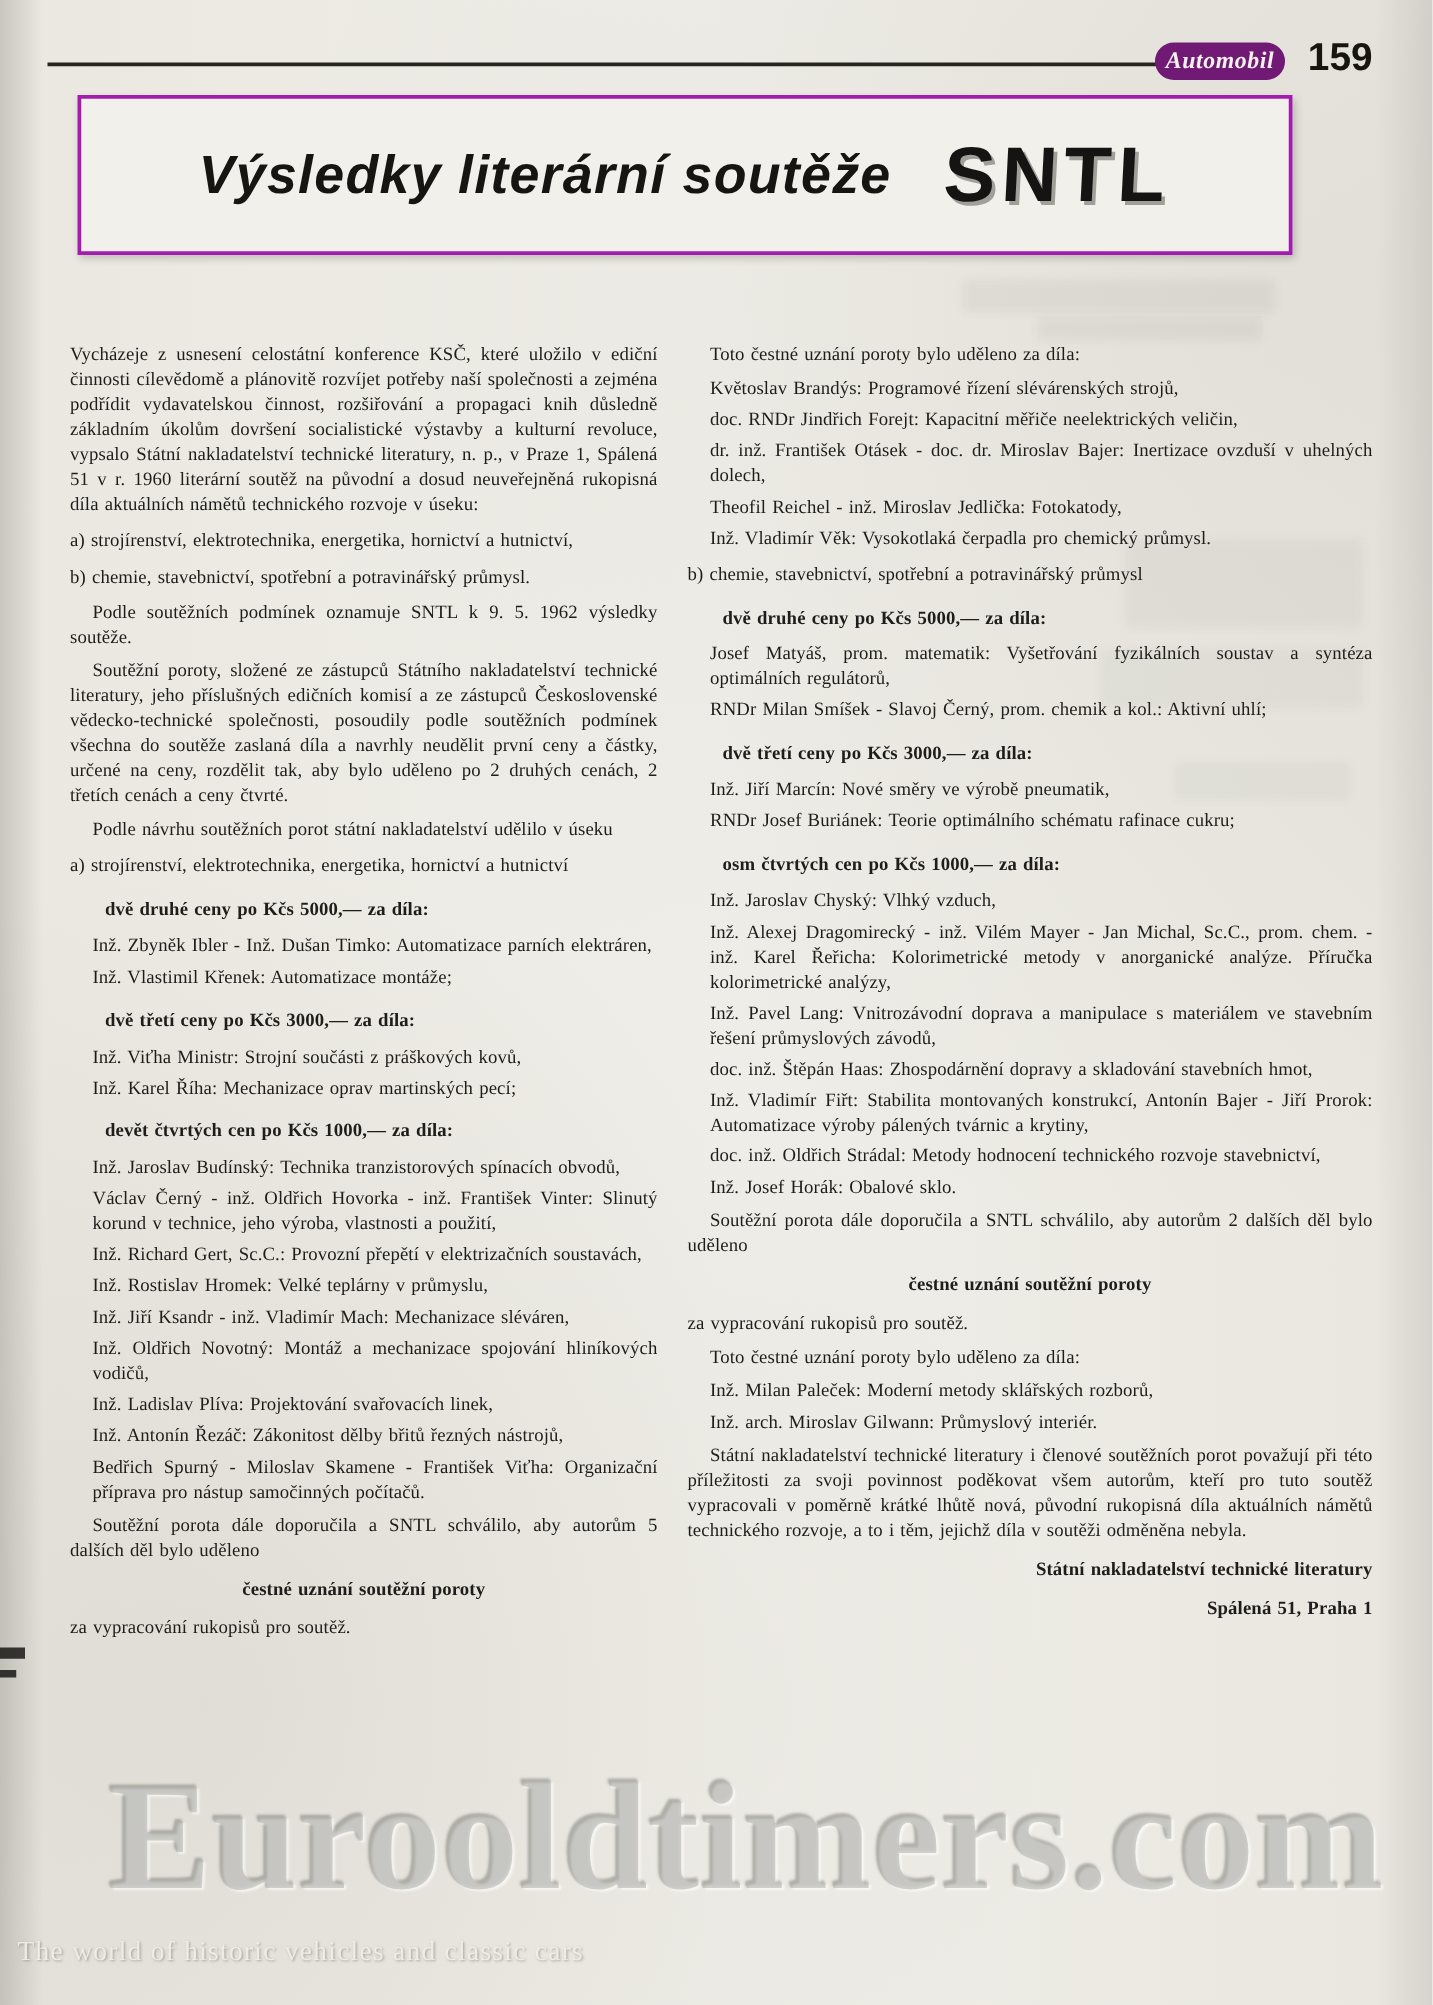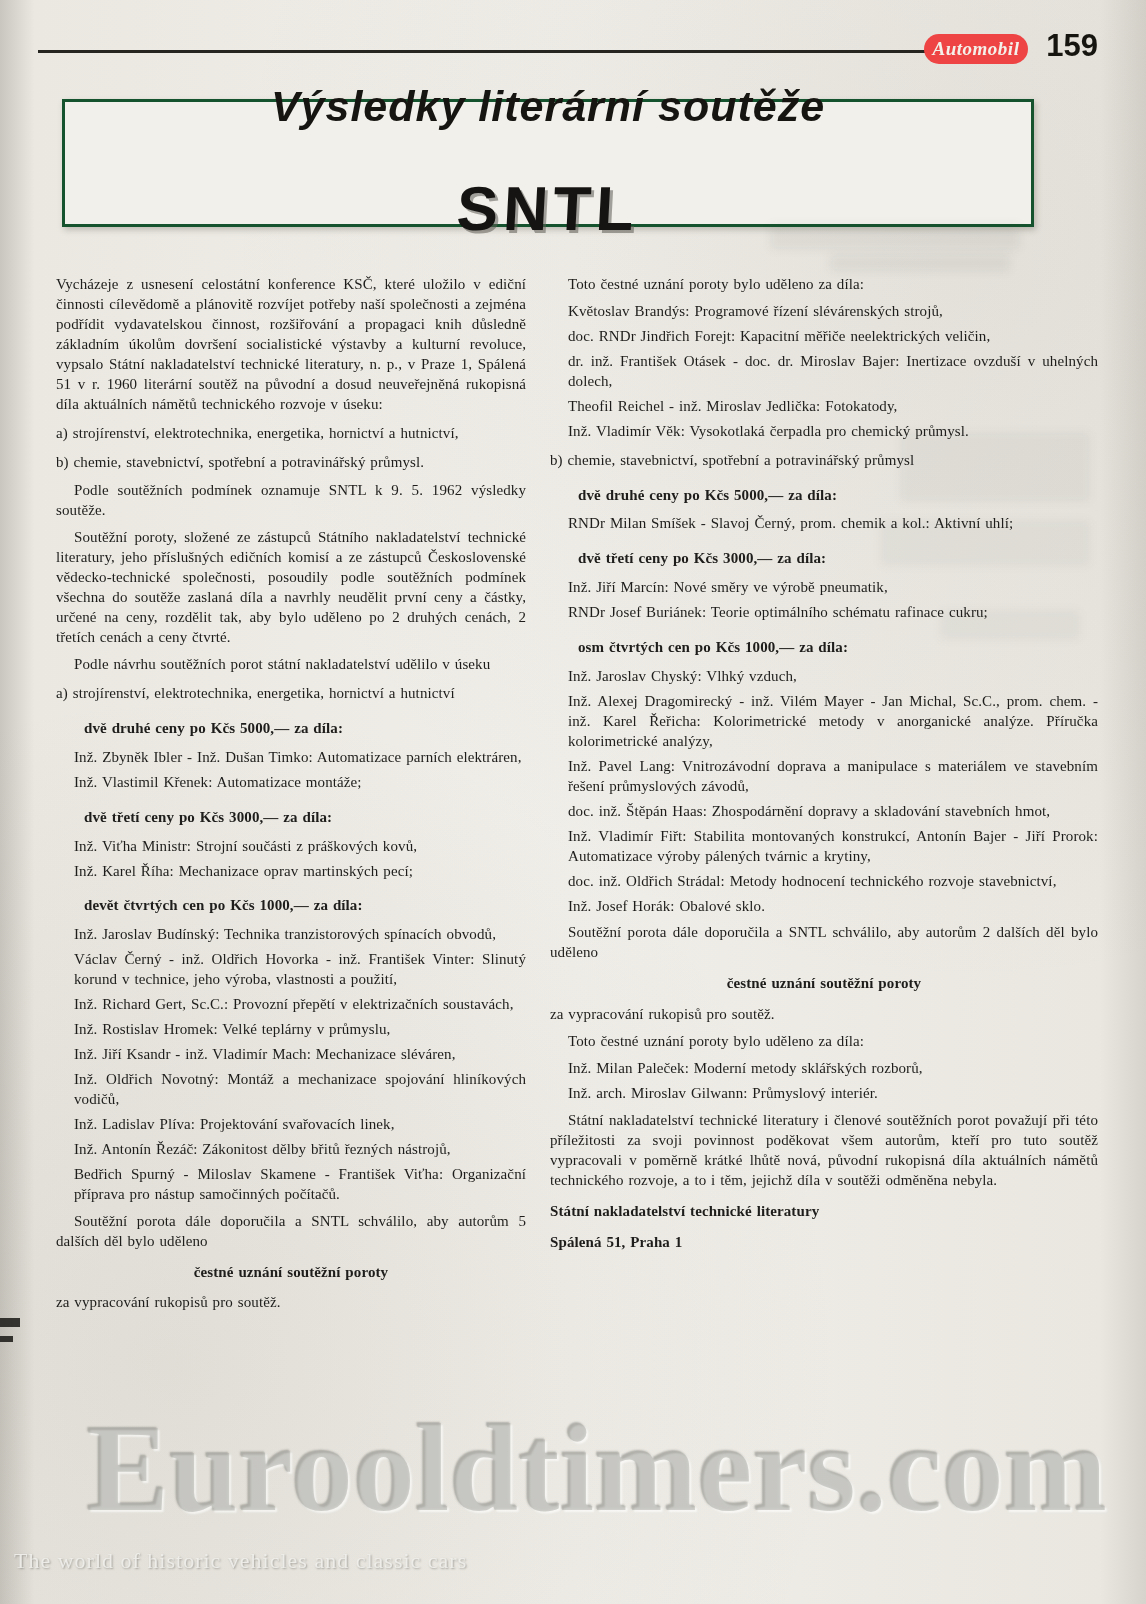--- a/index.html
+++ b/index.html
@@ -14,39 +14,38 @@
       linear-gradient(90deg, #c9c6bf 0, #eae8e1 3%, #f0eee8 50%, #e9e7e0 96%, #d6d3cc 100%);
   }
 
   
   .page-rule {
     position: absolute; top: 50px; left: 38px; right: 120px;
     height: 3px; background: #27251f;
   }
   .logo-badge {
     position: absolute; top: 34px; right: 118px;
-    width: 104px; height: 30px; background: #ef4444;
+    width: 104px; height: 30px; background: #701a75;
     border-radius: 15px; text-align: center;
     color: #f3f1ea; font-style: italic; font-weight: bold;
     font-family: "Liberation Serif", serif;
     font-size: 19px; line-height: 29px; letter-spacing: 0.5px;
   }
   .page-number {
     position: absolute; top: 28px; right: 48px;
     font-family: "Liberation Sans", sans-serif;
     font-weight: bold; font-size: 31px; color: #17150f;
   }
 
   
   .title-box {
-    position: absolute; top: 99px; left: 62px; right: 112px; height: 122px;
-    border: 3px solid #14532d; background: #f2f0ea;
+    position: absolute; top: 76px; left: 62px; right: 112px; height: 122px;
+    border: 3px solid #a21caf; background: #f2f0ea;
     display: flex; align-items: center; justify-content: center; gap: 42px;
     box-shadow: 2px 3px 6px rgba(60,55,45,0.25);
-    flex-direction: column;
   }
   .title-text {
     font-family: "Liberation Sans", sans-serif;
     font-style: italic; font-weight: bold;
     font-size: 43px; letter-spacing: 1px; color: #171511;
   }
   .sntl-logo {
     font-family: "Liberation Sans", sans-serif;
     font-weight: 900; font-size: 62px; letter-spacing: 5px;
     color: #161412; transform: skewX(-3deg);
@@ -64,21 +63,21 @@
   }
   .col-left  { flex: 0 0 470px; }
   .col-right { flex: 1; }
 
   .blk.pfirst  { margin: 7px 0; }
   .blk.p       { margin: 7px 0; text-indent: 18px; }
   .blk.item    { margin: 9px 0; padding-left: 26px; text-indent: -26px; }
   .blk.heading { margin: 15px 0 9px; padding-left: 28px; font-weight: bold; text-align: left; }
   .blk.entry   { margin: 5px 0; padding-left: 18px; }
   .blk.cb      { margin: 11px 0; text-align: center; font-weight: bold; }
-  .blk.sig     { margin: 11px 0 4px; text-align: left; font-weight: bold; }
+  .blk.sig     { margin: 11px 0 4px; text-align: right; font-weight: bold; }
 
   
   .wm-main {
     position: absolute; top: 1398px; left: 0; right: 0;
     text-align: center; white-space: nowrap;
     font-family: "Liberation Serif", serif; font-weight: bold;
     font-size: 124px; letter-spacing: 0px;
     color: rgba(175,174,170,0.55);
     text-shadow: 2px 2px 2px rgba(255,255,255,0.65), -1px -1px 2px rgba(70,68,62,0.35);
     pointer-events: none;
@@ -152,20 +151,21 @@
     </div>
   <div class="col col-right">
       <div class="blk p">Toto čestné uznání poroty bylo uděleno za díla:</div>
       <div class="blk entry">Květoslav Brandýs: Programové řízení slévárenských strojů,</div>
       <div class="blk entry">doc. RNDr Jindřich Forejt: Kapacitní měřiče neelektrických veličin,</div>
       <div class="blk entry">dr. inž. František Otásek - doc. dr. Miroslav Bajer: Inertizace ovzduší v uhelných dolech,</div>
       <div class="blk entry">Theofil Reichel - inž. Miroslav Jedlička: Fotokatody,</div>
       <div class="blk entry">Inž. Vladimír Věk: Vysokotlaká čerpadla pro chemický průmysl.</div>
       <div class="blk item">b) chemie, stavebnictví, spotřební a potravinářský průmysl</div>
       <div class="blk heading">dvě druhé ceny po Kčs 5000,— za díla:</div>
+      <div class="blk entry">Josef Matyáš, prom. matematik: Vyšetřování fyzikálních soustav a syntéza optimálních regulátorů,</div>
       <div class="blk entry">RNDr Milan Smíšek - Slavoj Černý, prom. chemik a kol.: Aktivní uhlí;</div>
       <div class="blk heading">dvě třetí ceny po Kčs 3000,— za díla:</div>
       <div class="blk entry">Inž. Jiří Marcín: Nové směry ve výrobě pneumatik,</div>
       <div class="blk entry">RNDr Josef Buriánek: Teorie optimálního schématu rafinace cukru;</div>
       <div class="blk heading">osm čtvrtých cen po Kčs 1000,— za díla:</div>
       <div class="blk entry">Inž. Jaroslav Chyský: Vlhký vzduch,</div>
       <div class="blk entry">Inž. Alexej Dragomirecký - inž. Vilém Mayer - Jan Michal, Sc.C., prom. chem. - inž. Karel Řeřicha: Kolorimetrické metody v anorganické analýze. Příručka kolorimetrické analýzy,</div>
       <div class="blk entry">Inž. Pavel Lang: Vnitrozávodní doprava a manipulace s materiálem ve stavebním řešení průmyslových závodů,</div>
       <div class="blk entry">doc. inž. Štěpán Haas: Zhospodárnění dopravy a skladování stavebních hmot,</div>
       <div class="blk entry">Inž. Vladimír Fiřt: Stabilita montovaných konstrukcí, Antonín Bajer - Jiří Prorok: Automatizace výroby pálených tvárnic a krytiny,</div>

